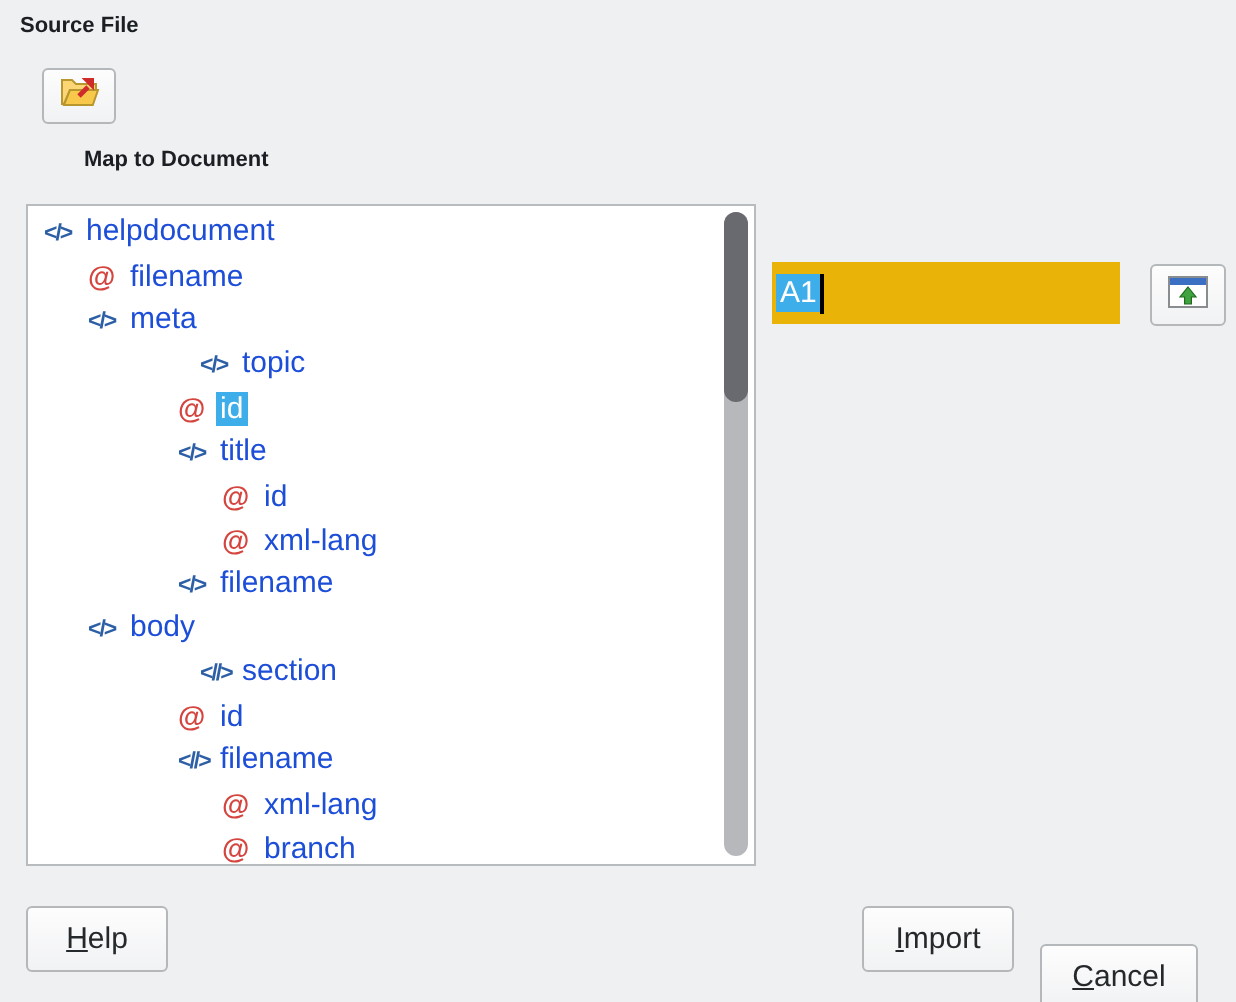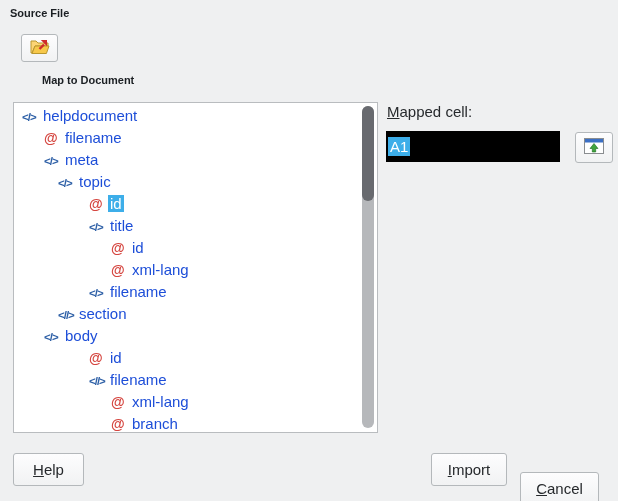--- a/index.html
+++ b/index.html
@@ -34,21 +34,21 @@
 
   
   #tree-panel {
     position:absolute; left:13px; top:102px; width:365px; height:331px;
     background:#ffffff; border:1px solid #b9bcbf; overflow:hidden;
   }
   .trow { height:22px; line-height:22px; white-space:nowrap; }
   .trows { padding-top:2px; }
   .d0 { padding-left:8px; }
   .d1 { padding-left:30px; }
-  .d2 { padding-left:44px; }
+  .d2 { padding-left:44px;margin-left:42px; }
   .d3 { padding-left:75px; }
   .d4 { padding-left:97px; }
   .ticon { display:inline-block; width:19px; font-weight:bold; }
   .ticon.element, .ticon.repeat { color:#2d5fa6; font-size:11.5px; letter-spacing:-1px; }
   .ticon.attribute { color:#d5453f; font-size:14px; }
   .tlabel { color:#1d4ed8; padding:0 2px; }
   .tlabel.sel { background:#3daee9; color:#ffffff; }
 
   
   #scroll-track {
@@ -57,21 +57,21 @@
   }
   #scroll-thumb {
     position:absolute; top:0; left:0; width:12px; height:95px;
     background:#686a6f; border-radius:6px;
   }
 
   
   #mapped-label { position:absolute; left:387px; top:103px; color:#26292c; }
   #mapped-input {
     position:absolute; left:386px; top:131px; width:174px; height:31px;
-    background:#000000; display:flex; align-items:center; padding-left:2px;
+    background:#eab308; display:flex; align-items:center; padding-left:2px;
   }
   #mapped-input .selval { background:#3daee9; color:#fff; padding:1px 2px; }
   #mapped-input .caret { display:inline-block; width:2px; height:20px; background:#000; }
   #shrink-btn { position:absolute; left:575px; top:132px; width:38px; height:31px; }
 
   
   #help-btn   { position:absolute; left:13px;  top:453px; width:71px; height:33px; }
   #import-btn { position:absolute; left:431px; top:453px; width:76px; height:33px; }
   #cancel-btn { position:absolute; left:520px; top:472px; width:79px; height:33px; }
 </style>
@@ -99,35 +99,32 @@
     <div class="trows">
       <div class="trow d0"><span class="ticon element">&lt;/&gt;</span><span class="tlabel">helpdocument</span></div>
       <div class="trow d1"><span class="ticon attribute">@</span><span class="tlabel">filename</span></div>
       <div class="trow d1"><span class="ticon element">&lt;/&gt;</span><span class="tlabel">meta</span></div>
       <div class="trow d2"><span class="ticon element">&lt;/&gt;</span><span class="tlabel">topic</span></div>
       <div class="trow d3"><span class="ticon attribute">@</span><span class="tlabel sel">id</span></div>
       <div class="trow d3"><span class="ticon element">&lt;/&gt;</span><span class="tlabel">title</span></div>
       <div class="trow d4"><span class="ticon attribute">@</span><span class="tlabel">id</span></div>
       <div class="trow d4"><span class="ticon attribute">@</span><span class="tlabel">xml-lang</span></div>
       <div class="trow d3"><span class="ticon element">&lt;/&gt;</span><span class="tlabel">filename</span></div>
+      <div class="trow d1"><span class="ticon element">&lt;/&gt;</span><span class="tlabel">body</span></div>
       <div class="trow d2"><span class="ticon repeat">&lt;//&gt;</span><span class="tlabel">section</span></div>
-      <div class="trow d1"><span class="ticon element">&lt;/&gt;</span><span class="tlabel">body</span></div>
       <div class="trow d3"><span class="ticon attribute">@</span><span class="tlabel">id</span></div>
       <div class="trow d3"><span class="ticon repeat">&lt;//&gt;</span><span class="tlabel">filename</span></div>
       <div class="trow d4"><span class="ticon attribute">@</span><span class="tlabel">xml-lang</span></div>
       <div class="trow d4"><span class="ticon attribute">@</span><span class="tlabel">branch</span></div>
     </div>
     <div id="scroll-track">
       <div id="scroll-thumb"></div>
     </div>
   </div>
 
-  <div id="mapped-label">
-    <span class="mn">Mapped cell:</span>
-  </div>
   <div id="mapped-input">
     <span class="selval">A1</span>
       <span class="caret"></span>
   </div>
   <button class="btn" id="shrink-btn">
     <span>
       <svg width="20" height="16" viewBox="0 0 20 16">
         <rect x="0.5" y="0.5" width="19" height="15" fill="#ffffff" stroke="#8a8d90"></rect>
         <rect x="1" y="1" width="18" height="3.5" fill="#3b6fc4"></rect>
         <path d="M10 5.5 L14 10.5 H11.7 V14 H8.3 V10.5 H6 Z" fill="#41a33f" stroke="#1d6b1d" stroke-width="0.6"></path>

